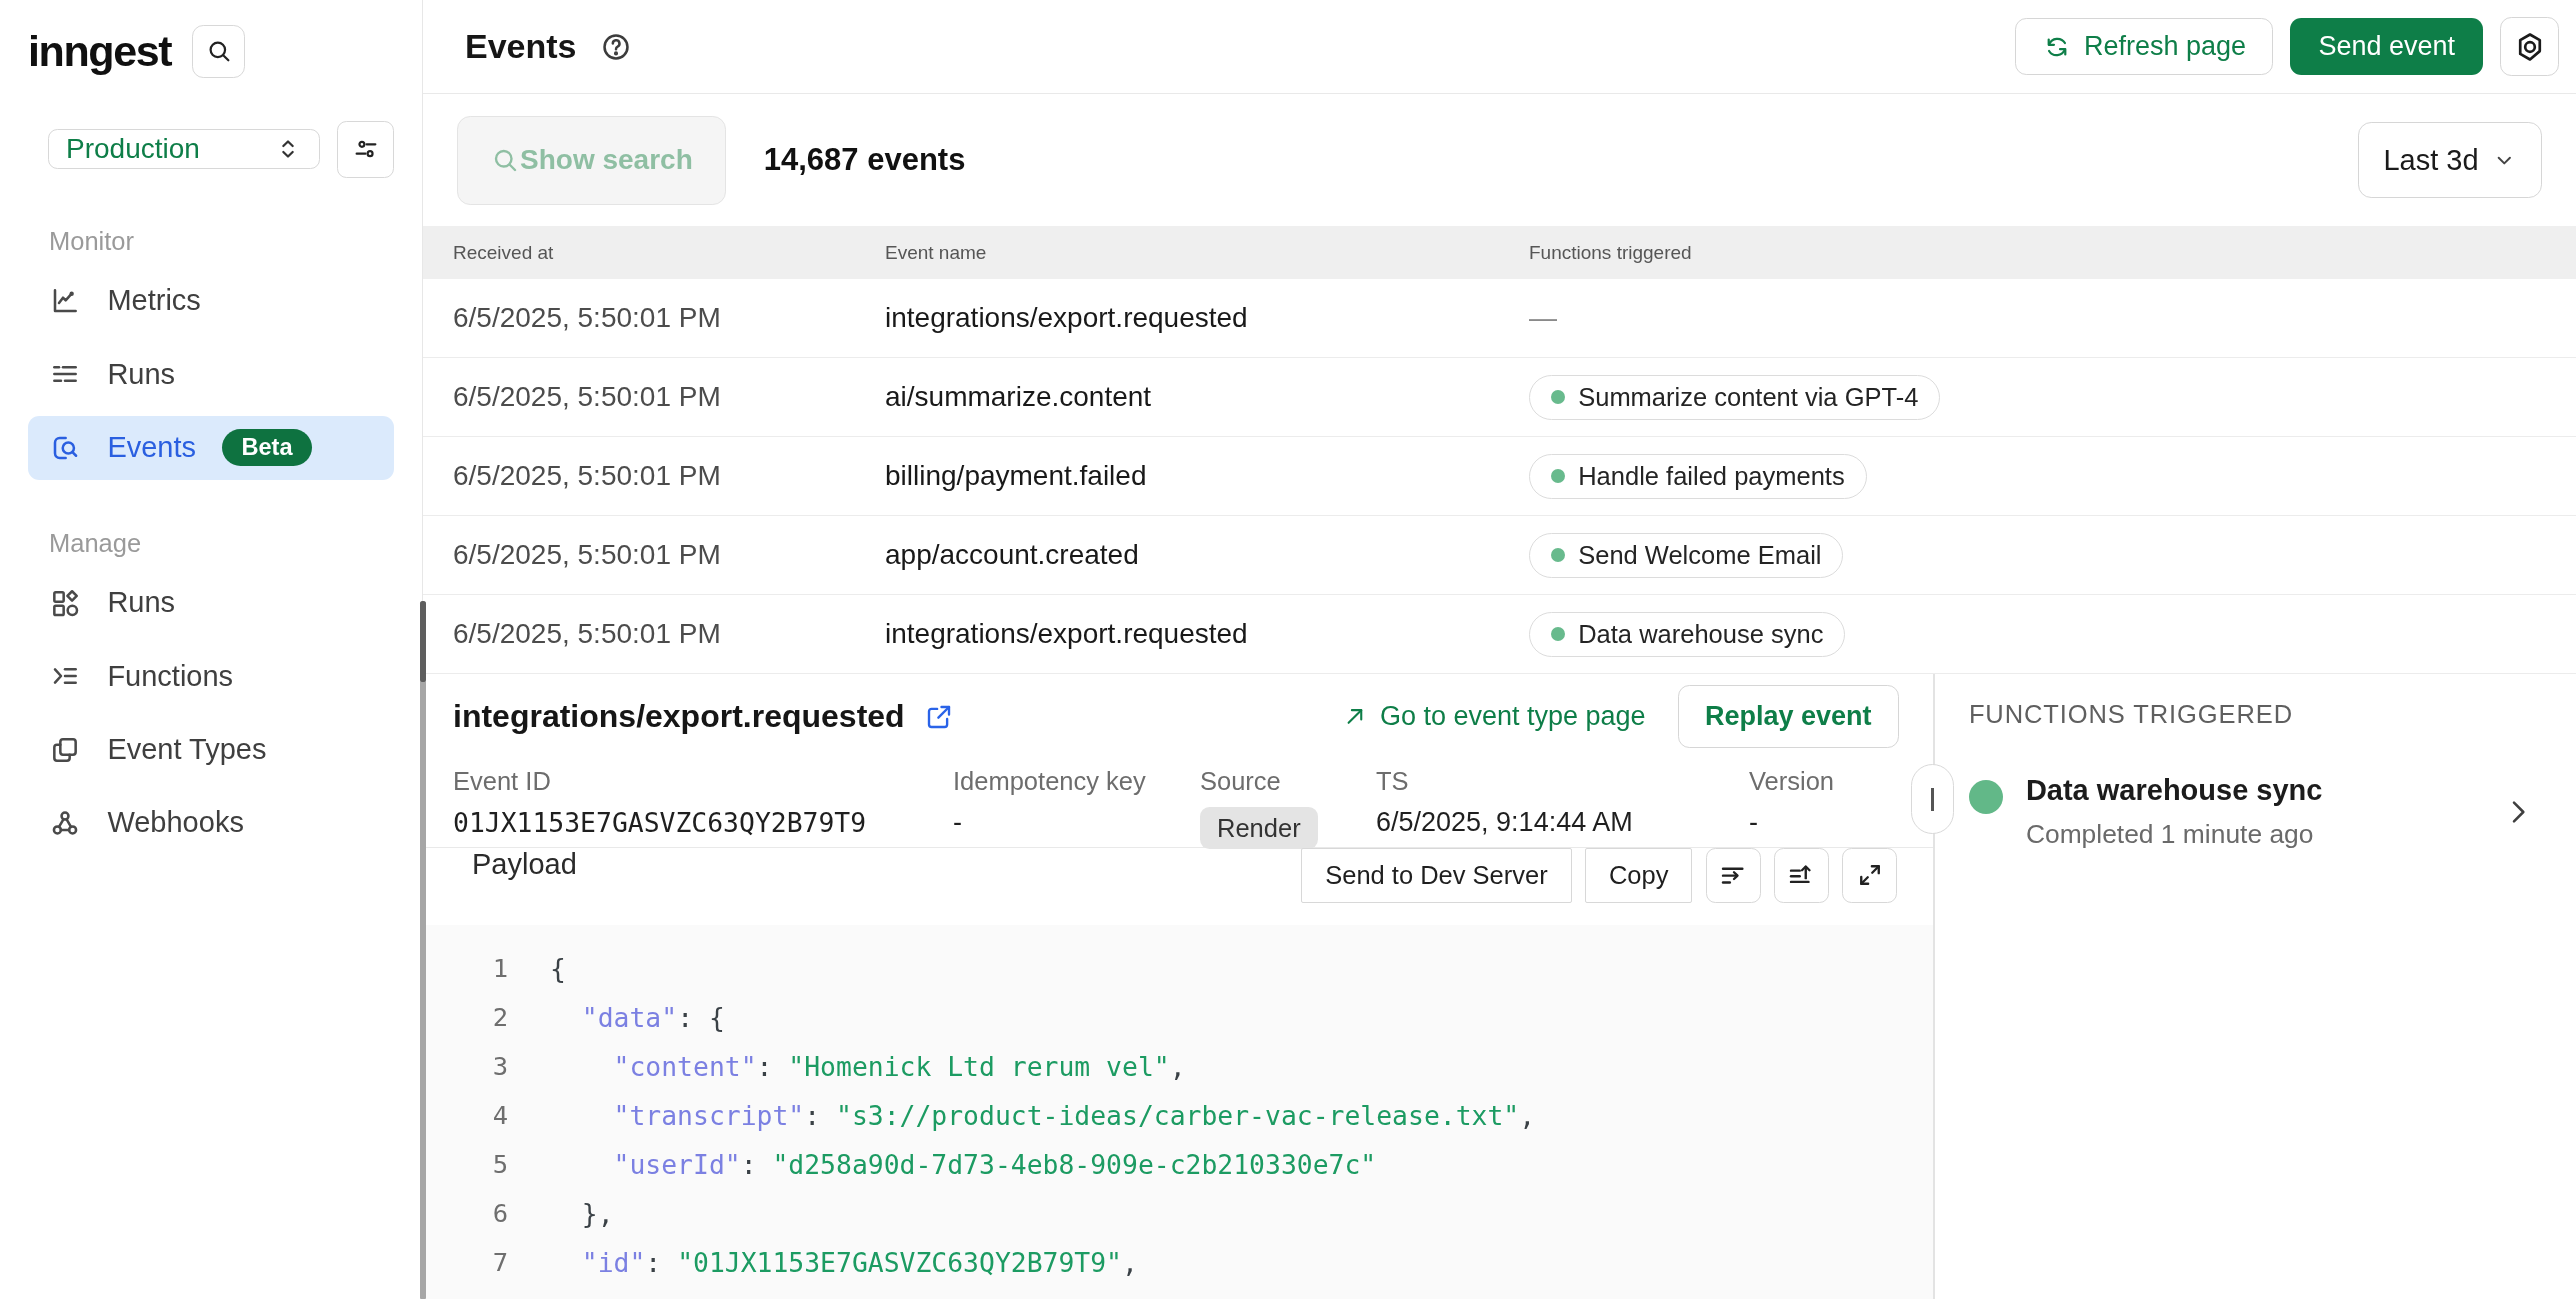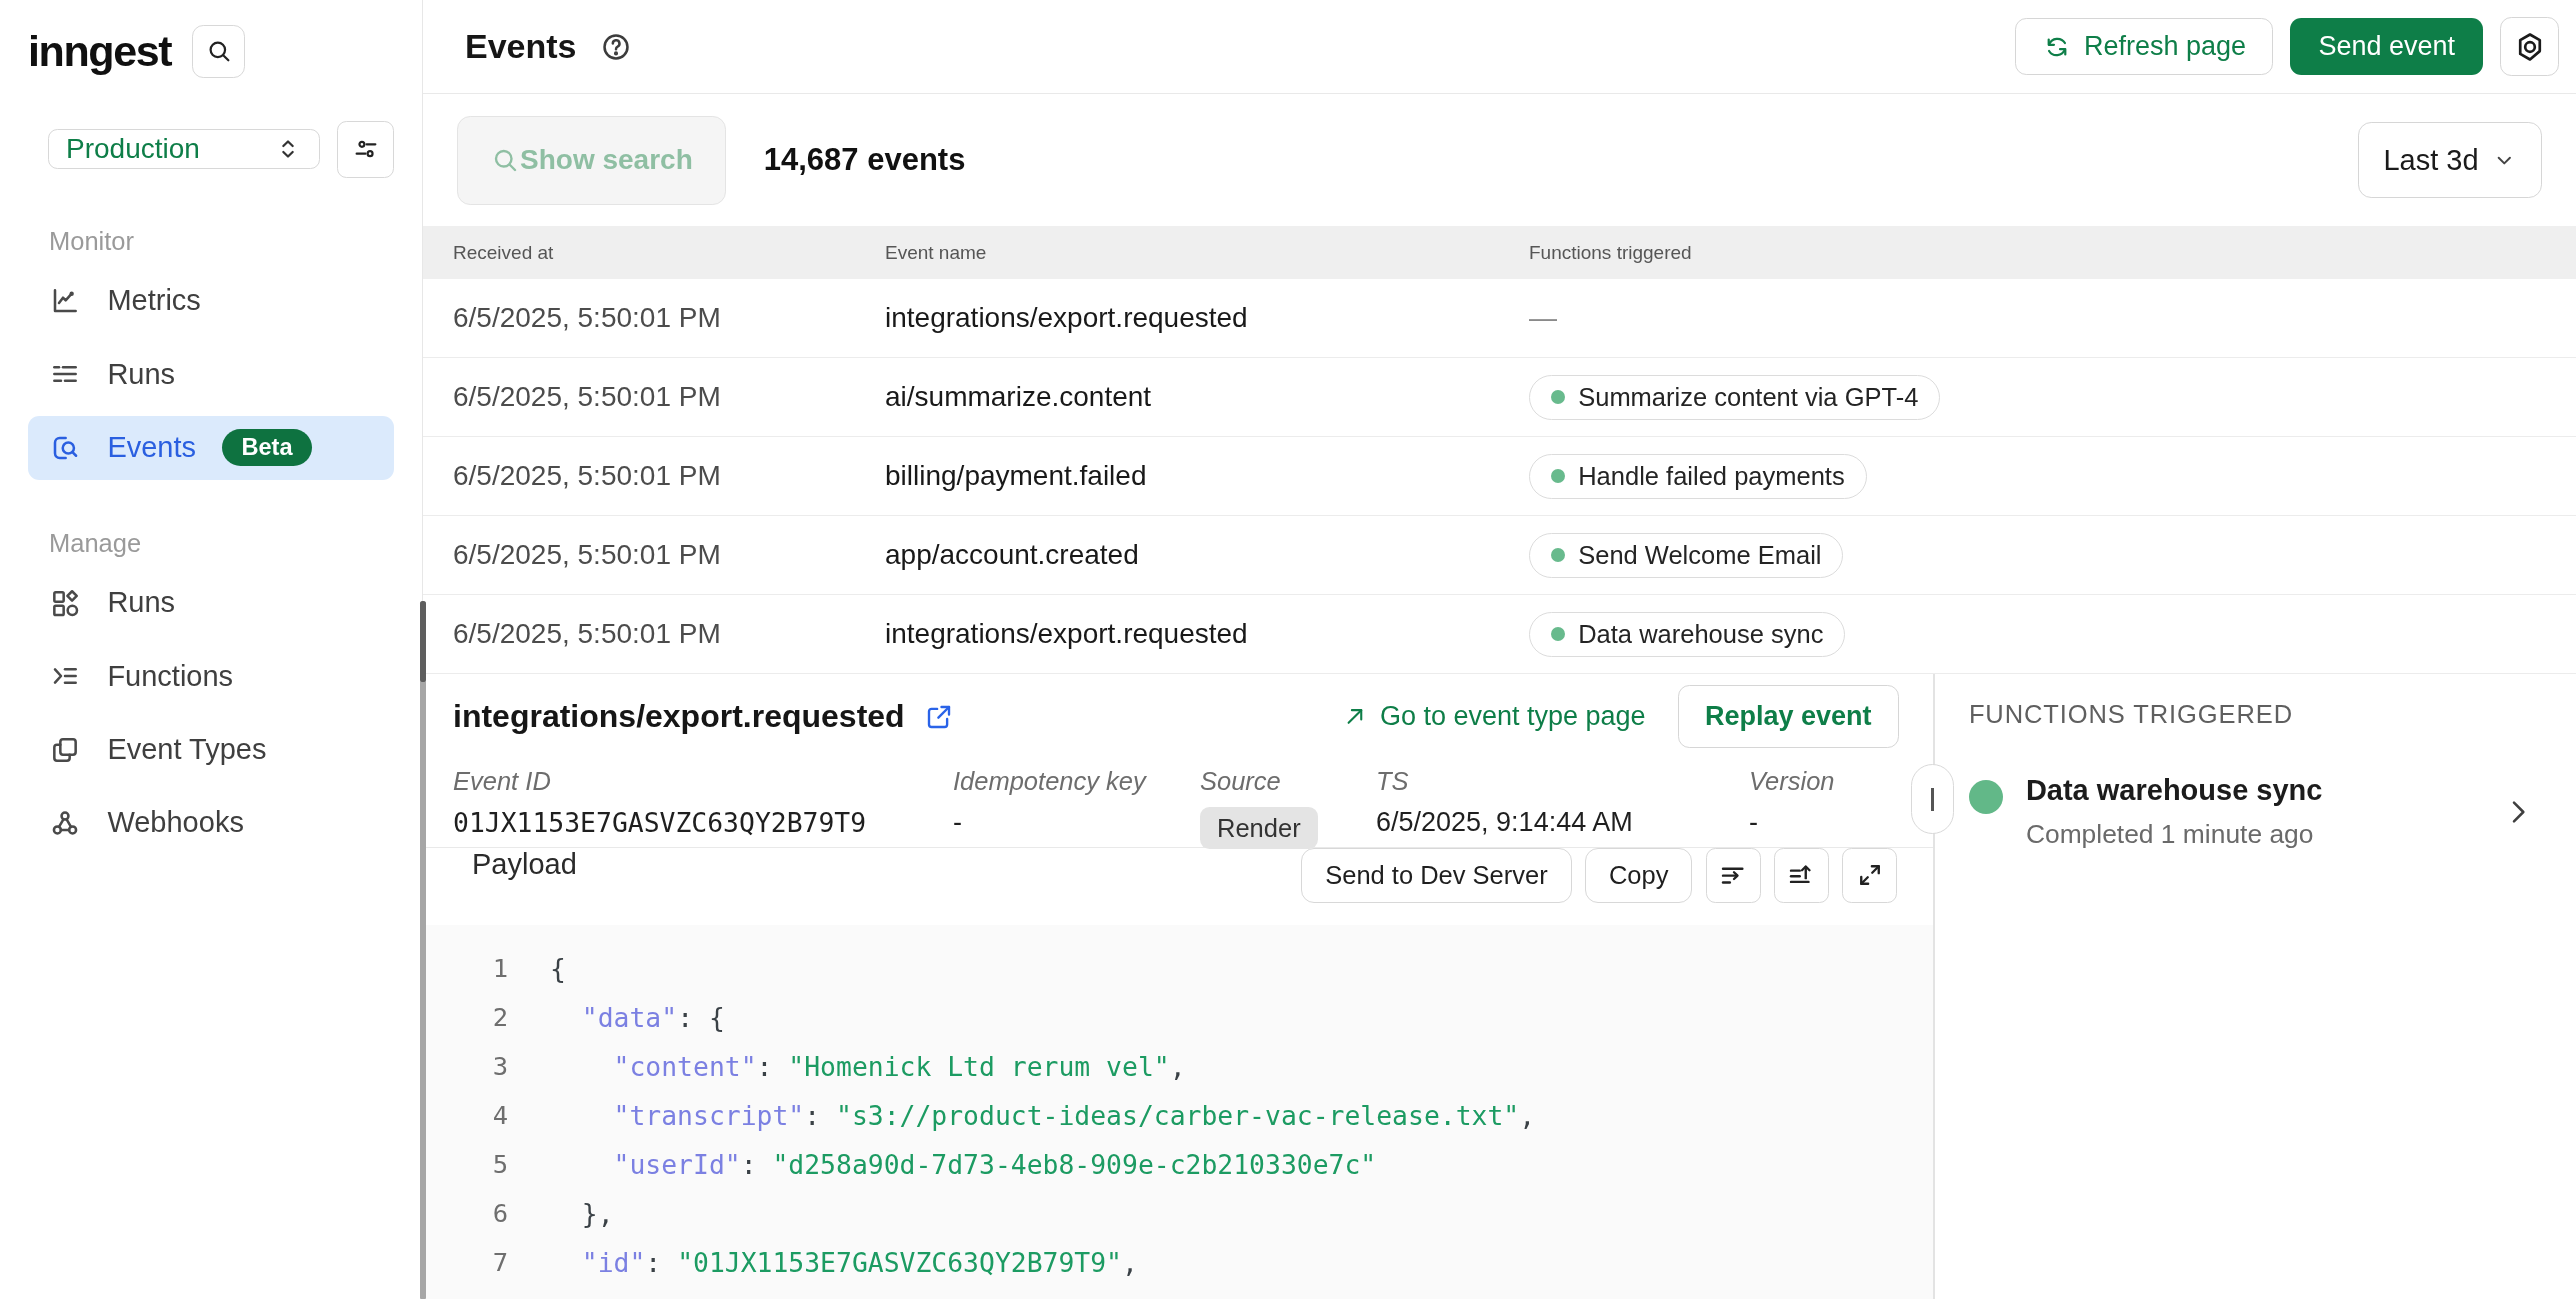--- a/index.html
+++ b/index.html
@@ -83,27 +83,27 @@
   .detail-title-row{height:74px;display:flex;align-items:center;padding:5.7px 34px 0 30px;flex-shrink:0;}
   .detail-title{font-size:32px;font-weight:600;color:#161616;margin:0;}
   .ext-icon{color:#2a63e8;margin-left:19px;}
   .goto-link{margin-left:auto;color:#0e7e48;font-size:27px;font-weight:500;display:flex;
              align-items:center;gap:11.3px;background:none;border:none;padding:0;}
   .replay-btn{margin-left:32px;height:63px;border:1.9px solid #d6d6d6;border-radius:11.3px;background:#fff;
               color:#0e7e48;font-size:27px;font-weight:600;display:flex;align-items:center;padding:0 26.4px;}
   .meta-row{height:94px;box-sizing:border-box;display:flex;padding:13.2px 0 0 30px;
             border-bottom:1.9px solid #e9e9e9;flex-shrink:0;}
   .meta-cell{box-sizing:border-box;}
-  .meta-label{font-size:25.5px;color:#6d6d6d;font-style:italic;}
+  .meta-label{font-size:25.5px;color:#6d6d6d;}
   .meta-value{margin-top:11.3px;font-size:27px;color:#1f1f1f;}
   .mono{font-family:"DejaVu Sans Mono",monospace;font-size:26.4px;}
   .pill{display:inline-block;background:#e4e4e4;border-radius:9.4px;padding:6.6px 17px;font-size:25.5px;color:#333;}
   .payload-head{height:77px;display:flex;align-items:flex-start;padding:0 36px 0 49px;gap:13.2px;flex-shrink:0;}
   .payload-title{font-size:29px;color:#2b2b2b;}
-  .pl-btn{height:55px;border:1.9px solid #d8d8d8;border-radius:13px;background:#fff;font-size:25.5px;
+  .pl-btn{height:55px;border:1.9px solid #d8d8d8;border-radius:2px;background:#fff;font-size:25.5px;
           font-weight:500;color:#1f1f1f;display:flex;align-items:center;padding:0 23px;}
   .pl-btn.first{margin-left:auto;}
   .pl-icon-btn{width:55px;height:55px;border:1.9px solid #d8d8d8;border-radius:9.4px;background:#fff;
                display:flex;align-items:center;justify-content:center;color:#222;padding:0;}
   .code{flex:1;background:#fafafa;padding-top:19px;overflow:hidden;
         font-family:"DejaVu Sans Mono",monospace;font-size:26.4px;min-height:0;}
   .code-line{height:49px;display:flex;align-items:center;}
   .ln{width:85px;flex-shrink:0;text-align:right;color:#6e6e6e;font-size:25.5px;}
   .lc{padding-left:42px;white-space:pre;}
   .tok-k{color:#7b80e2;}

